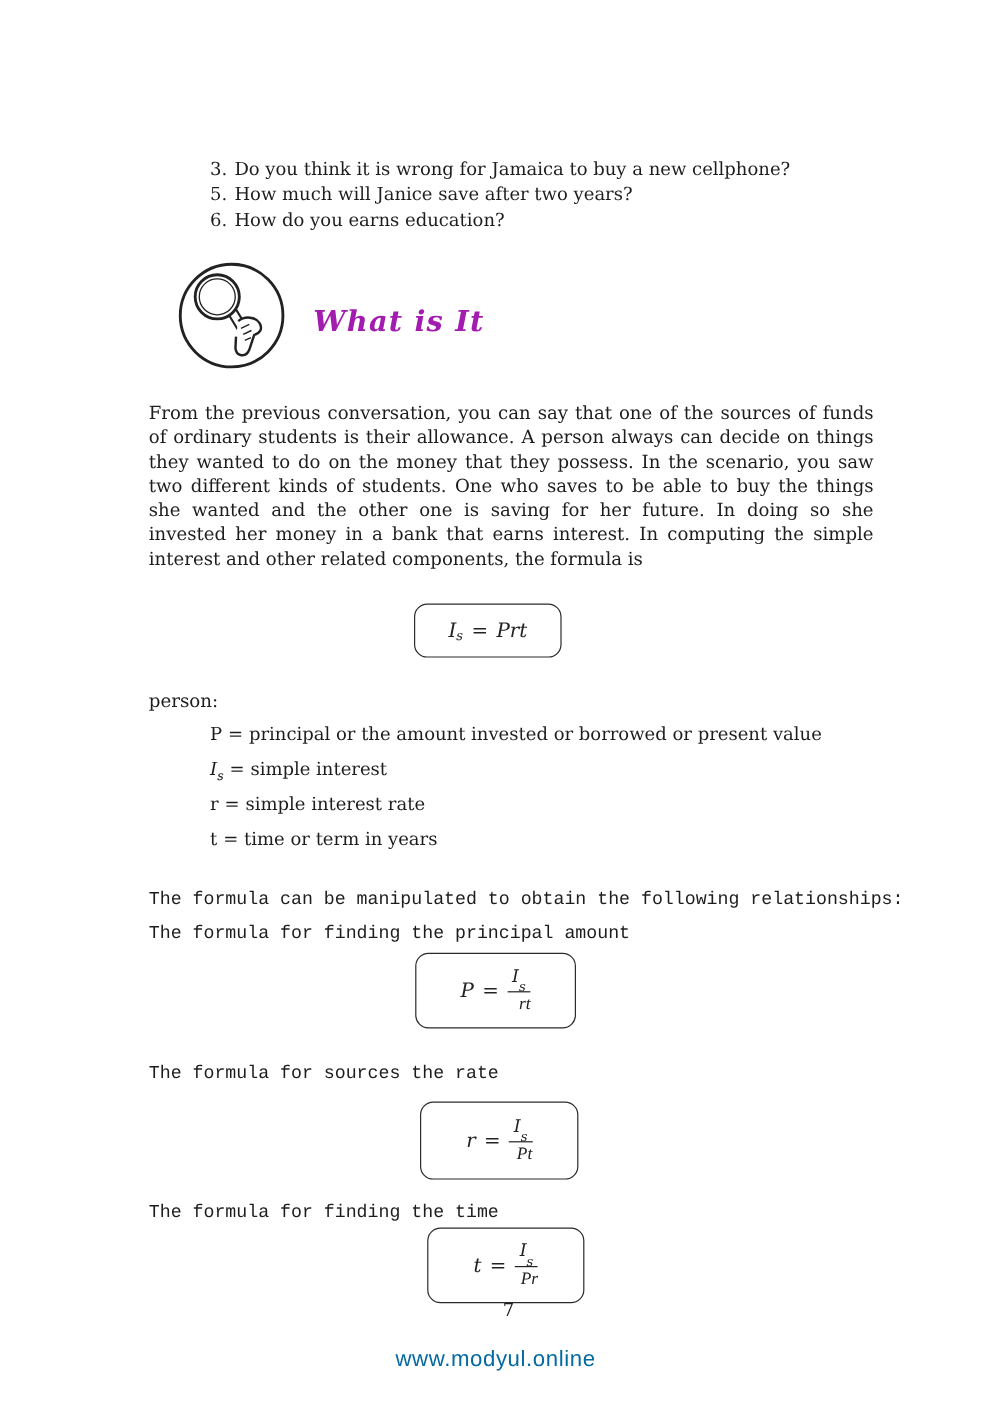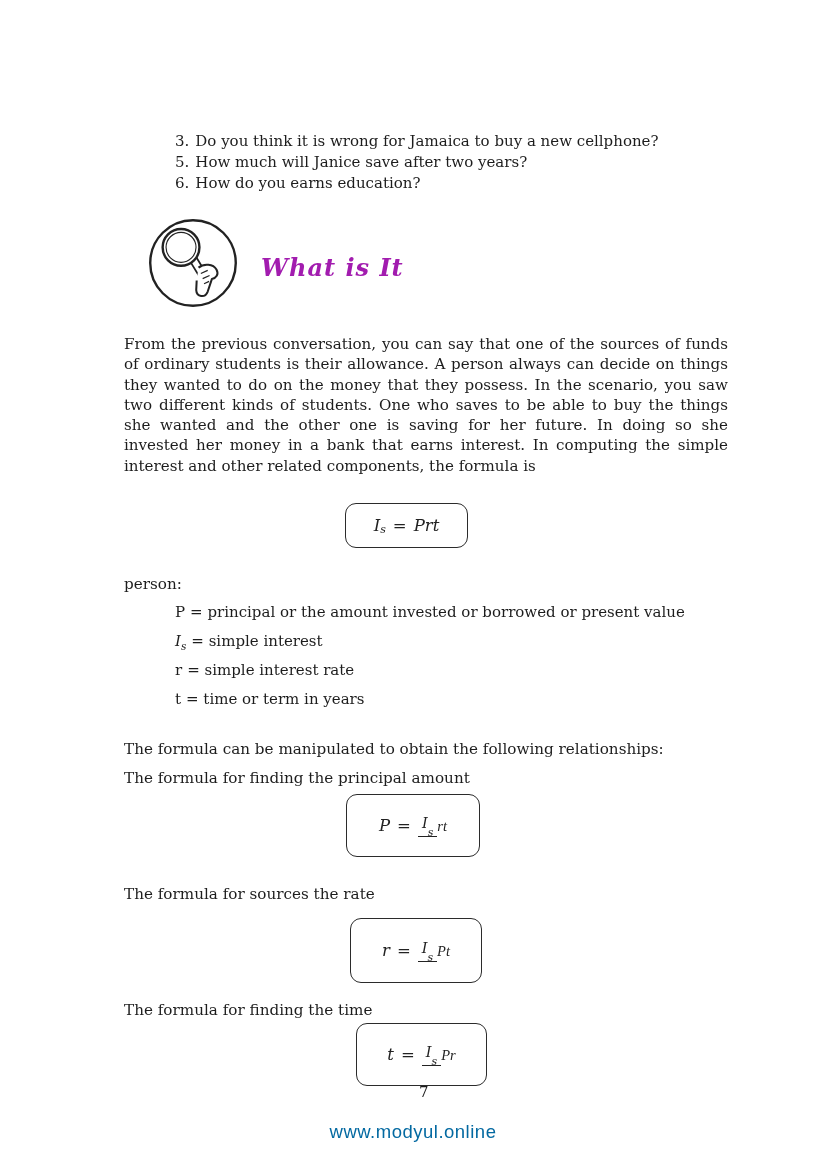--- a/index.html
+++ b/index.html
@@ -76,40 +76,41 @@
     display: inline-flex;
     align-items: center;
     font-size: 16.5px;
     color: #222;
   }
   .it { font-style: italic; }
   .math sub { font-style: italic; font-size: 11px; position: relative; top: 4px; }
   .eq { margin: 0 7px; font-style: normal; }
   .frac {
     display: inline-flex;
-    align-items: center;
+    flex-direction: column;
+    align-items: flex-end;
     font-size: 14.5px;
     line-height: 1.25;
   }
   .frac .num {
     border-bottom: 1.2px solid #222;
     padding: 0 4px 1px 4px;
   }
   .frac .den { padding-top: 1px; font-family: Liberation Serif, serif; }
 
   
   .where-label { position: absolute; left: 124px; top: 575px; font-size: 15.2px; }
   .definitions { position: absolute; left: 175px; top: 603px; font-size: 15px; }
   .def-row { height: 29px; }
   .def-term-italic { font-style: italic; }
   .def-row sub { font-style: italic; font-size: 10.5px; }
   .def-rest { margin-left: 5px; }
 
   
-  .body-line { position: absolute; left: 124px; font-size: 15.2px; white-space: nowrap; }
+  .body-line { position: absolute; left: 124px; font-size: 15.2px; white-space: nowrap; font-family: Liberation Mono, monospace; }
   .line-relationships { top: 740px; }
   .line-principal { top: 769px; }
   .line-rate { top: 885px; }
   .line-time { top: 1001px; }
 
   
   .page-number {
     position: absolute;
     left: 419px;
     top: 1083px;

